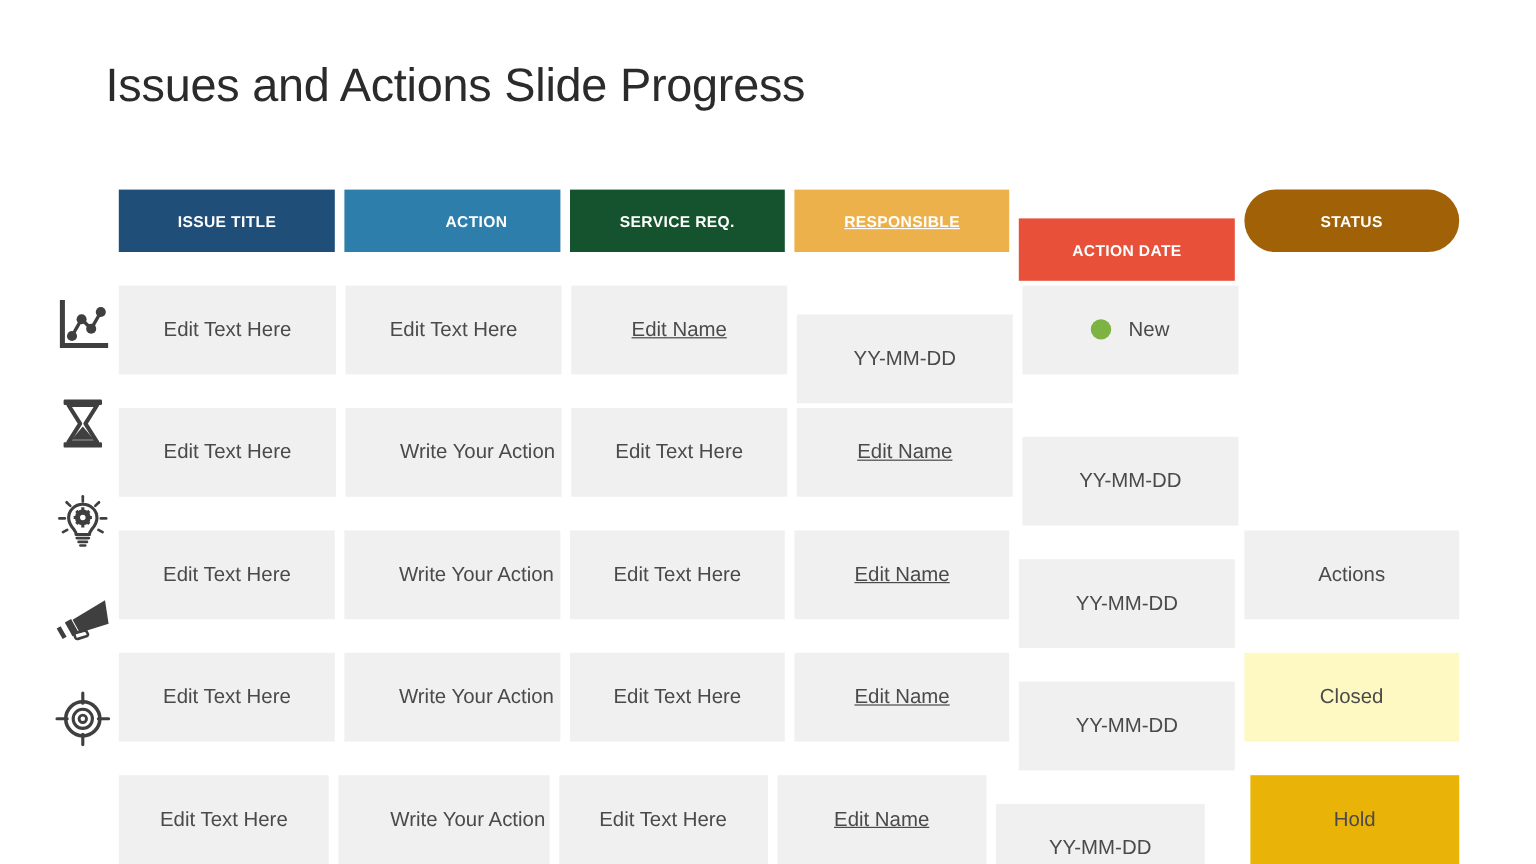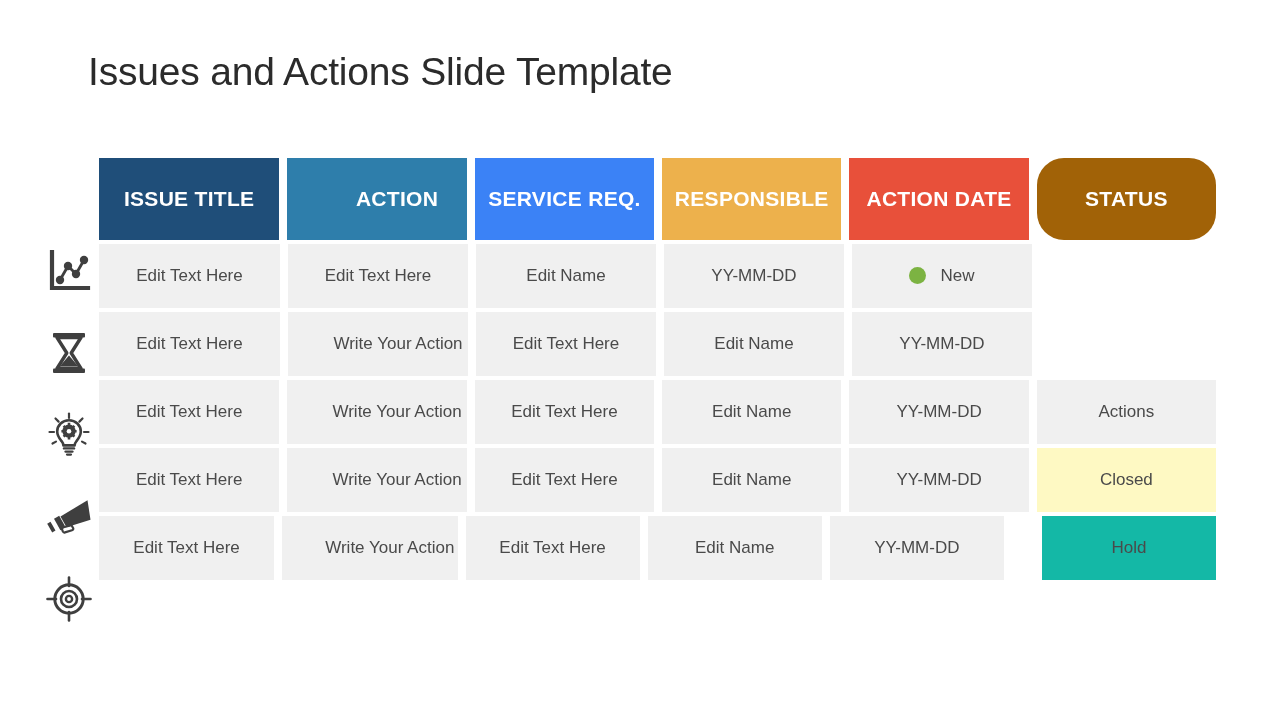--- a/index.html
+++ b/index.html
@@ -48,37 +48,37 @@
     display: flex;
     align-items: center;
     justify-content: center;
     text-align: center;
   }
 
   
   .col-0 { width: 181px; }
   .col-1 { width: 180px; padding-left: 40px; }
   .col-2 { width: 180px; }
-  .col-3 { width: 180px; }
-  .col-4 { width: 180px; }
+  .col-3 { width: 180px; text-decoration: underline; }
+  .col-4 { width: 180px; margin-top: 24px; }
   .col-5 { width: 180px; }
   .cell + .cell { margin-left: 8px; }
 
   .head-cell {
-    height: 82px;
+    height: 52px;
     color: #ffffff;
     font-weight: 700;
-    font-size: 21px;
+    font-size: 13px;
     letter-spacing: 0.3px;
   }
 
   .body-row { margin-bottom: 4px; }
 
   .body-cell {
-    height: 64px;
+    height: 74px;
     background: #f0f0f0;
     font-size: 17px;
     font-weight: 400;
     color: #4a4a4a;
     line-height: 1.52;
   }
 
   .cell-text { display: block; }
 
   
@@ -107,21 +107,21 @@
     margin-bottom: 4px;
     display: flex;
     align-items: center;
     justify-content: center;
   }
   .icon-slot svg { display: block; }
 </style>
 </head>
 <body>
 
-<div class="slide-title">Issues and Actions Slide Template</div>
+<div class="slide-title">Issues and Actions Slide Progress</div>
 
 <div class="icon-rail">
 
   <div class="icon-slot">
     <span>
       <svg width="46" height="46" viewBox="0 0 46 46" fill="none">
         <path d="M6 4 V40 H42" stroke="#3f3f3f" stroke-width="4.2" stroke-linecap="square" fill="none"></path>
         <path d="M14 32 L22 18 L30 26 L38 12" stroke="#3f3f3f" stroke-width="2.8" fill="none" stroke-linejoin="round"></path>
         <circle cx="14" cy="32" r="4.2" fill="#3f3f3f"></circle>
         <circle cx="22" cy="18" r="4.2" fill="#3f3f3f"></circle>
@@ -202,21 +202,21 @@
 
 <div class="table-wrap">
 
   <div class="row header-row">
     <div class="cell head-cell col-0" style="background: rgb(31, 78, 121);">
         <span>ISSUE TITLE</span>
       </div>
     <div class="cell head-cell col-1" style="background: rgb(46, 126, 171);">
         <span>ACTION</span>
       </div>
-    <div class="cell head-cell col-2" style="background: #3b82f6;">
+    <div class="cell head-cell col-2" style="background: #14532d;">
         <span>SERVICE REQ.</span>
       </div>
     <div class="cell head-cell col-3" style="background: rgb(237, 177, 76);">
         <span>RESPONSIBLE</span>
       </div>
     <div class="cell head-cell col-4" style="background: rgb(232, 80, 58);">
         <span>ACTION DATE</span>
       </div>
     <div class="cell head-cell col-5" style="background: #a16207; border-radius: 27px;">
         <span>STATUS</span>
@@ -314,21 +314,21 @@
         </div>
         <div class="cell body-cell col-2" style="background: rgb(240, 240, 240);">
           <span class="cell-text">Edit Text Here</span>
         </div>
         <div class="cell body-cell col-3" style="background: rgb(240, 240, 240);">
           <span class="cell-text">Edit Name</span>
         </div>
         <div class="cell body-cell col-4" style="background: rgb(240, 240, 240);">
           <span class="cell-text">YY-MM-DD</span>
         </div>
-        <div class="cell body-cell col-5" style="background: #14b8a6; margin-left: 38px;">
+        <div class="cell body-cell col-5" style="background: #eab308; margin-left: 38px;">
           <div class="status-inner">
             <span>Hold</span>
           </div>
         </div>
       </div>
     </div>
 
 </div>
 
 </body></html>

